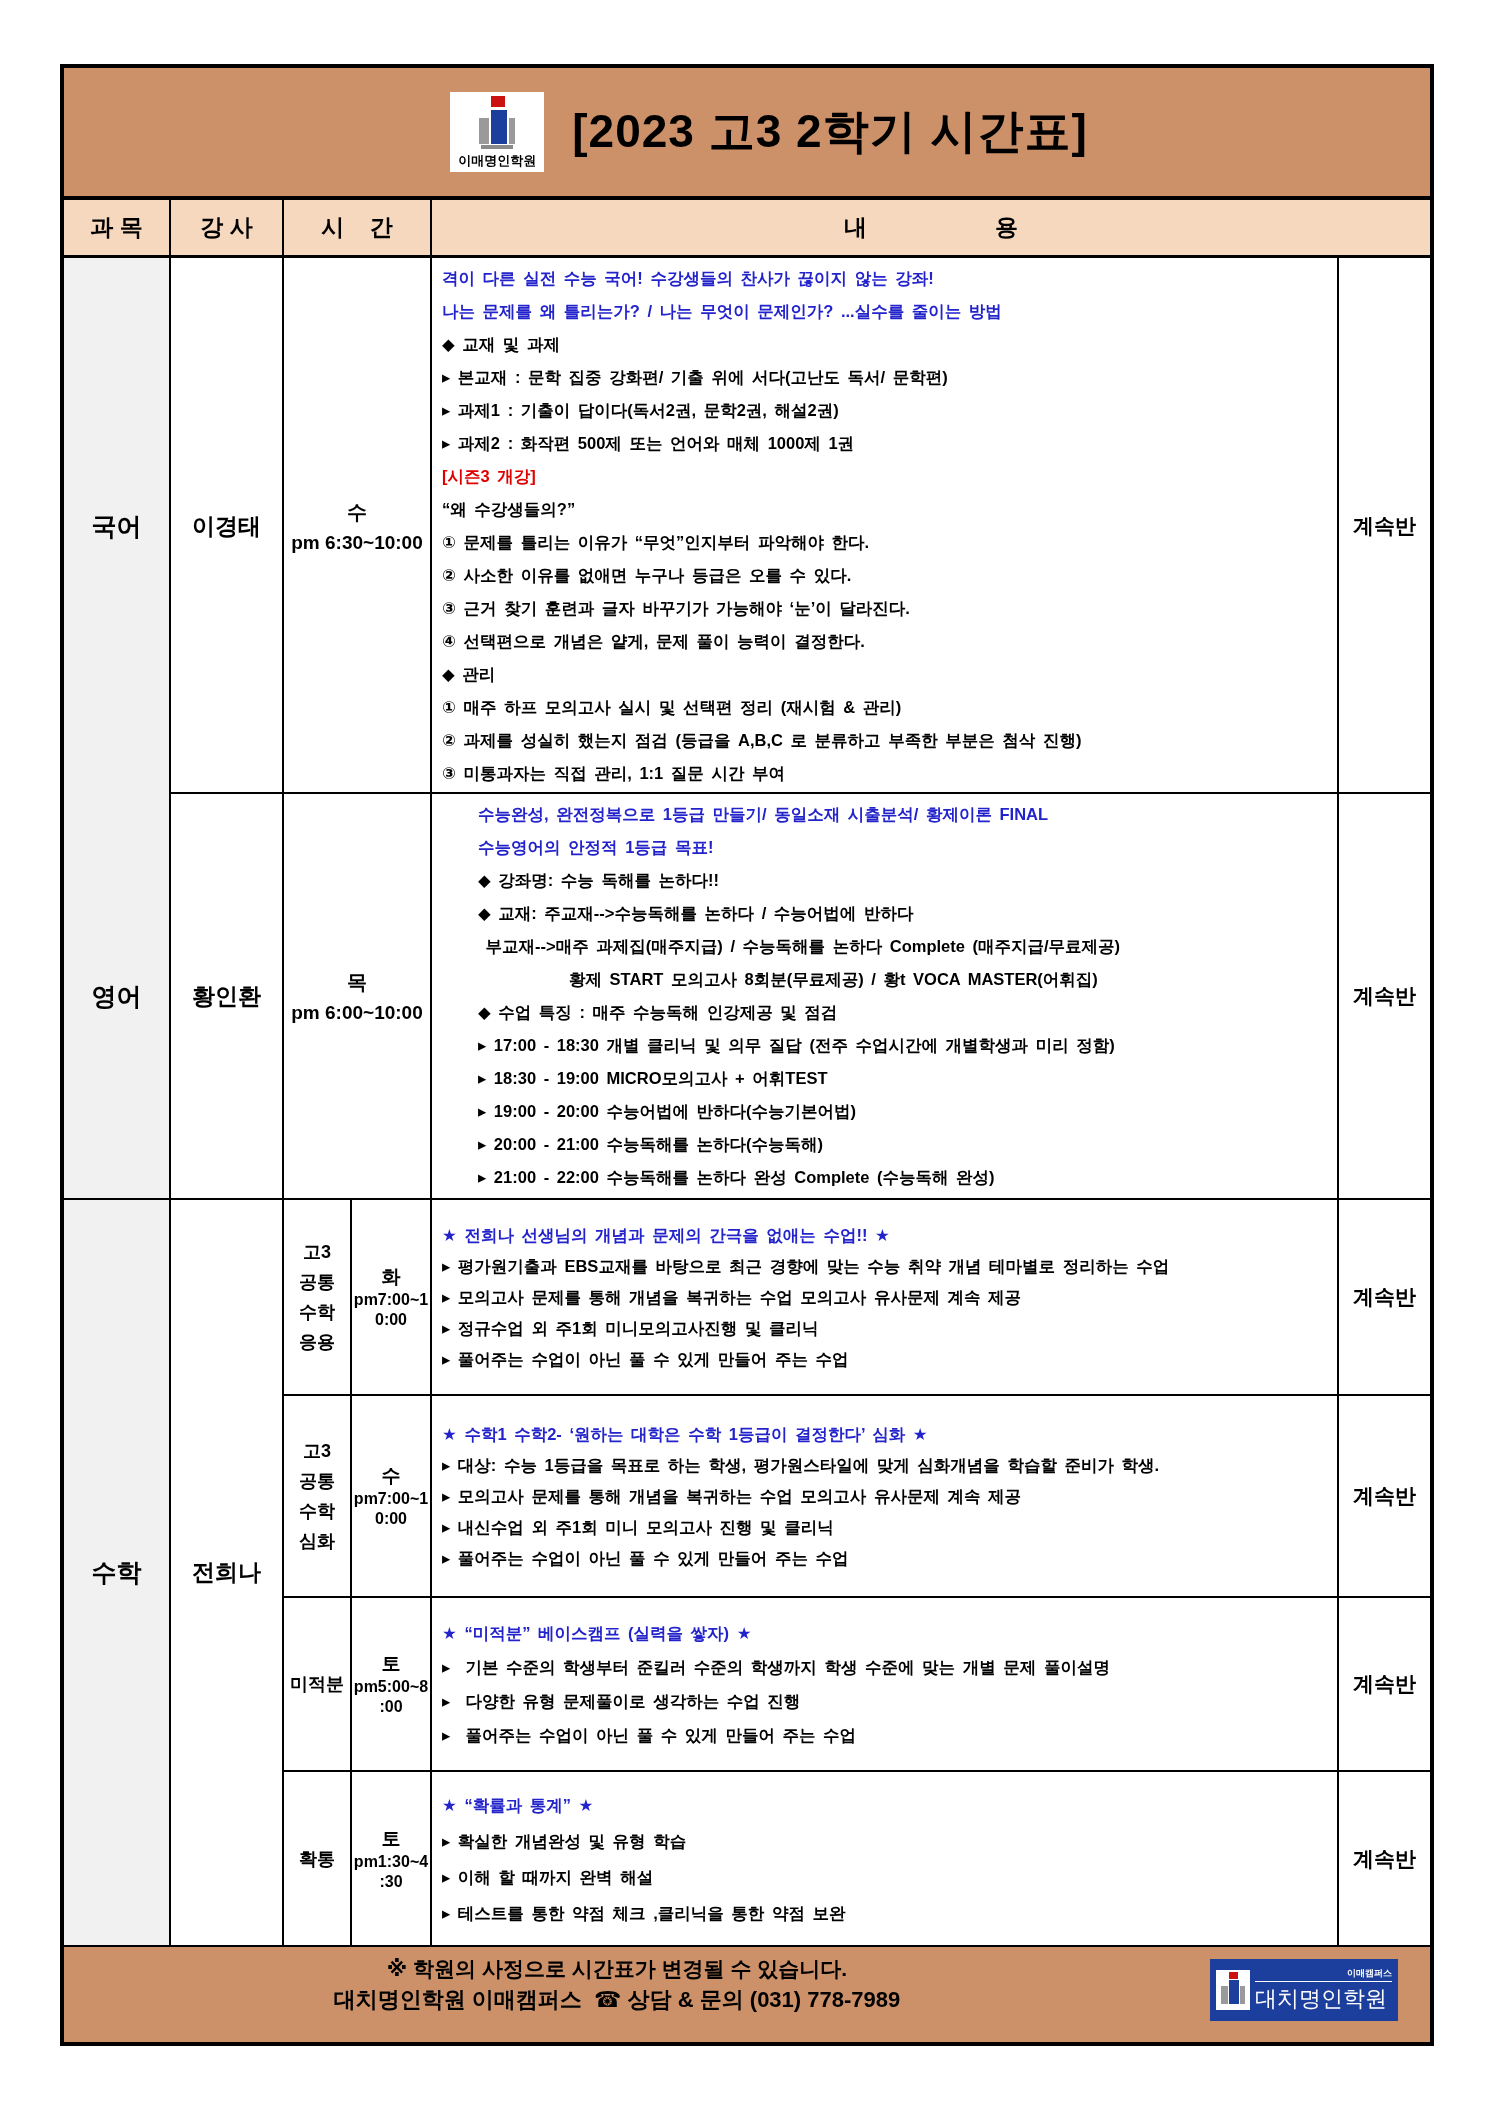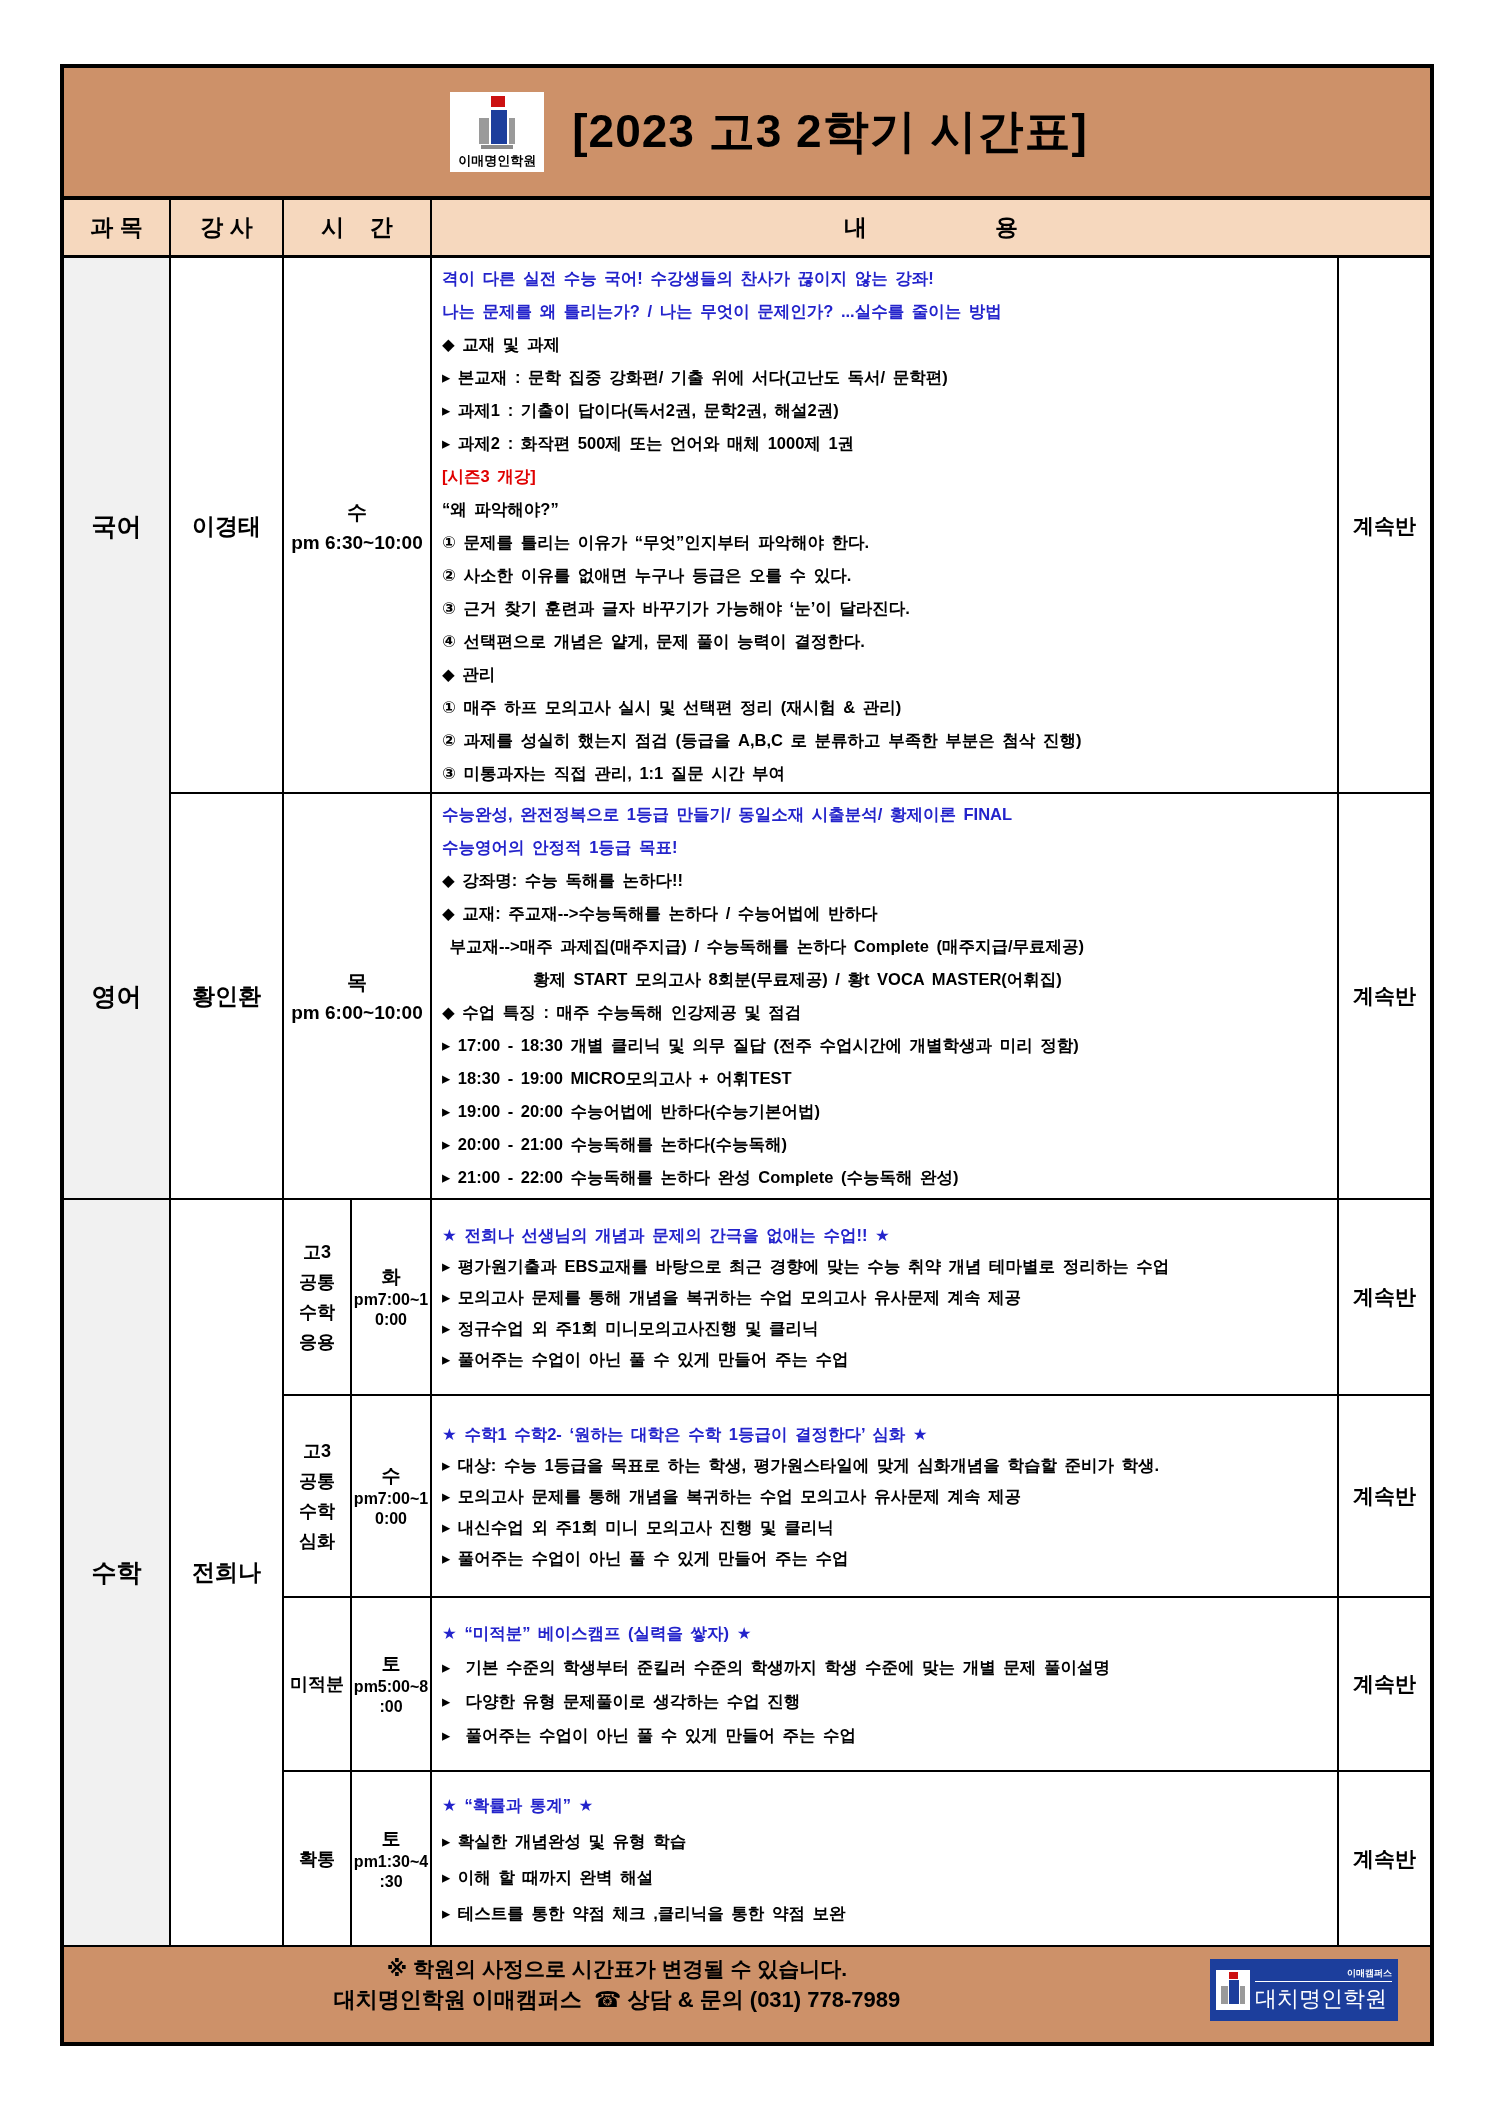--- a/index.html
+++ b/index.html
@@ -39,21 +39,21 @@
   .timec{font-size:19px;font-weight:800;text-align:center;gap:6px;}
   .timec .day{font-size:20px;}
   .badge{font-size:21px;font-weight:800;}
   .content{align-items:stretch;justify-content:center;padding:4px 8px 4px 10px;text-align:left;}
   .line{white-space:pre-wrap;font-weight:700;word-spacing:3px;}
   .t-black{color:#000;}
   .t-blue{color:#2323CB;}
   .t-red{color:#E00000;}
   .lh33 .line{font-size:16.5px;line-height:33px;}
   .lh31 .line{font-size:16.5px;line-height:31px;}
-  .lh33m .line{font-size:16.5px;line-height:33px;}
+  .lh33m .line{font-size:16.5px;line-height:33px;margin-left:36px;}
   .lh34 .line{font-size:16.5px;line-height:34px;}
   .lh36 .line{font-size:16.5px;line-height:36px;}
 
   
   .mathwrap{display:grid;grid-template-columns:107px 113px 1fr;border-bottom:2px solid #000;}
   .mathrows{display:flex;flex-direction:column;}
   .mrow{display:grid;grid-template-columns:68px 80px 1fr 91px;border-bottom:2px solid #000;}
   .mrow:last-child{border-bottom:none;}
   .mrow-a{height:194px;} .mrow-b{height:200px;} .mrow-c{height:172px;} .mrow-d{height:173px;}
   .course{font-size:18px;font-weight:800;white-space:pre-line;text-align:center;line-height:30px;}
@@ -112,21 +112,21 @@
         <div>pm 6:30~10:00</div>
       </div>
       <div class="cell content lh33">
           <div class="line t-blue">격이 다른 실전 수능 국어! 수강생들의 찬사가 끊이지 않는 강좌!</div>
           <div class="line t-blue">나는 문제를 왜 틀리는가? / 나는 무엇이 문제인가? ...실수를 줄이는 방법</div>
           <div class="line t-black">◆ 교재 및 과제</div>
           <div class="line t-black">▸ 본교재 : 문학 집중 강화편/ 기출 위에 서다(고난도 독서/ 문학편)</div>
           <div class="line t-black">▸ 과제1 : 기출이 답이다(독서2권, 문학2권, 해설2권)</div>
           <div class="line t-black">▸ 과제2 : 화작편 500제 또는 언어와 매체 1000제 1권</div>
           <div class="line t-red">[시즌3 개강]</div>
-          <div class="line t-black">“왜 파악해야?”</div>
+          <div class="line t-black">“왜 수강생들의?”</div>
           <div class="line t-black">① 문제를 틀리는 이유가 “무엇”인지부터 파악해야 한다.</div>
           <div class="line t-black">② 사소한 이유를 없애면 누구나 등급은 오를 수 있다.</div>
           <div class="line t-black">③ 근거 찾기 훈련과 글자 바꾸기가 가능해야 ‘눈’이 달라진다.</div>
           <div class="line t-black">④ 선택편으로 개념은 얕게, 문제 풀이 능력이 결정한다.</div>
           <div class="line t-black">◆ 관리</div>
           <div class="line t-black">① 매주 하프 모의고사 실시 및 선택편 정리 (재시험 &amp; 관리)</div>
           <div class="line t-black">② 과제를 성실히 했는지 점검 (등급을 A,B,C 로 분류하고 부족한 부분은 첨삭 진행)</div>
           <div class="line t-black">③ 미통과자는 직접 관리, 1:1 질문 시간 부여</div>
         </div>
       <div class="cell badge">계속반</div>

